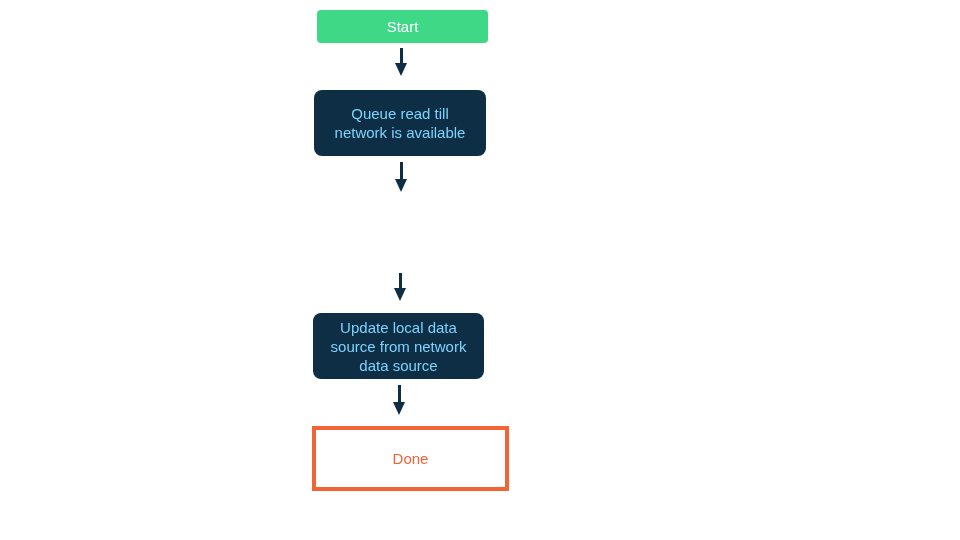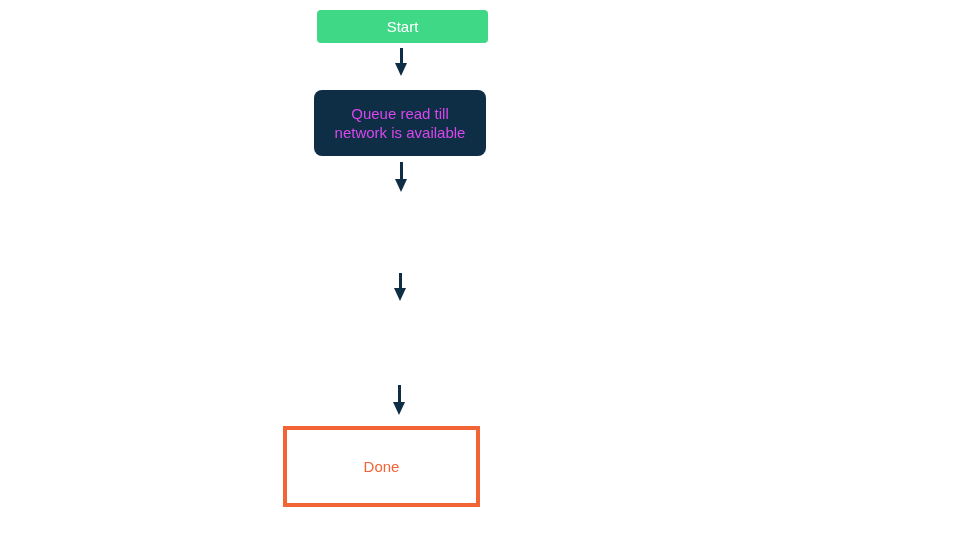--- a/index.html
+++ b/index.html
@@ -44,21 +44,21 @@
     background: #3ed886;
     border-radius: 4px;
     color: #ffffff;
     font-size: 15px;
   }
 
   
   .node-process {
     background: #0e2e45;
     border-radius: 8px;
-    color: #d946ef;
+    color: #7dd3fc;
     font-size: 15px;
   }
   .node-queue {
     left: 314px;
     top: 90px;
     width: 172px;
     height: 66px;
   }
   .node-monitor {
     left: 314px;
@@ -68,24 +68,24 @@
   }
   .node-update {
     left: 313px;
     top: 313px;
     width: 171px;
     height: 66px;
   }
 
   
   .node-done {
-    left: 283px;
+    left: 312px;
     top: 426px;
     width: 197px;
-    height: 81px;
+    height: 65px;
     background: #ffffff;
     border: 4px solid #f26336;
     border-radius: 0;
     color: #f26336;
     font-size: 15px;
   }
 
   
   .arrow {
     position: absolute;
@@ -141,20 +141,23 @@
     <div class="arrow-shaft"></div>
     <div class="arrow-head"></div>
   </div>
 
 
   <div class="arrow arrow-3">
     <div class="arrow-shaft"></div>
     <div class="arrow-head"></div>
   </div>
 
+  <div class="node node-process node-update">Update local data
+source from network
+data source</div>
 
   <div class="arrow arrow-4">
     <div class="arrow-shaft"></div>
     <div class="arrow-head"></div>
   </div>
 
   <div class="node node-done">Done</div>
 
 </div>
 

